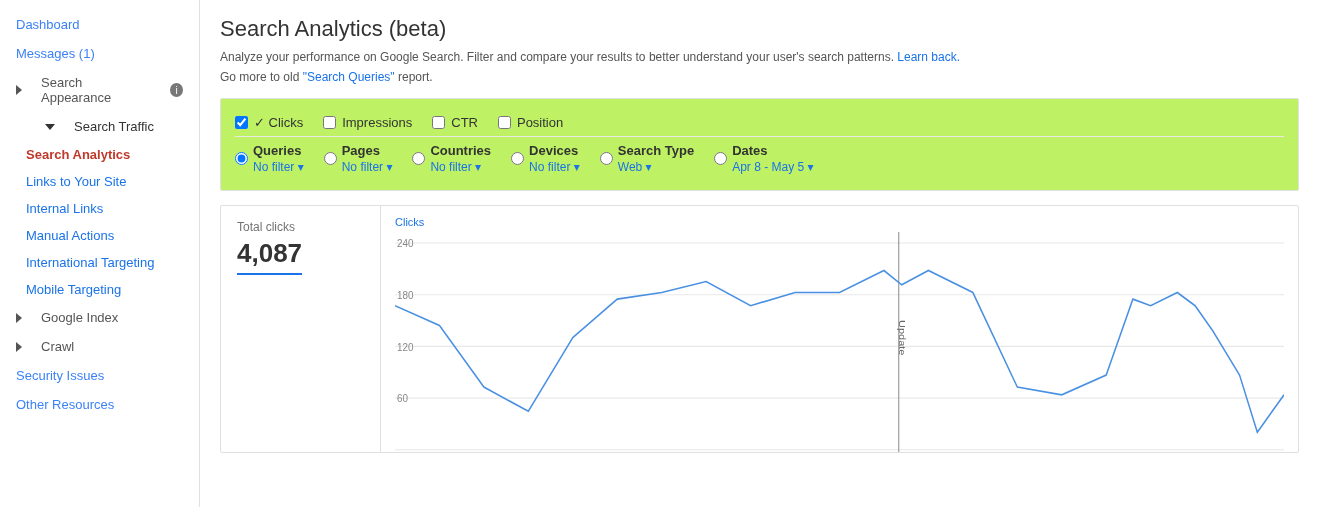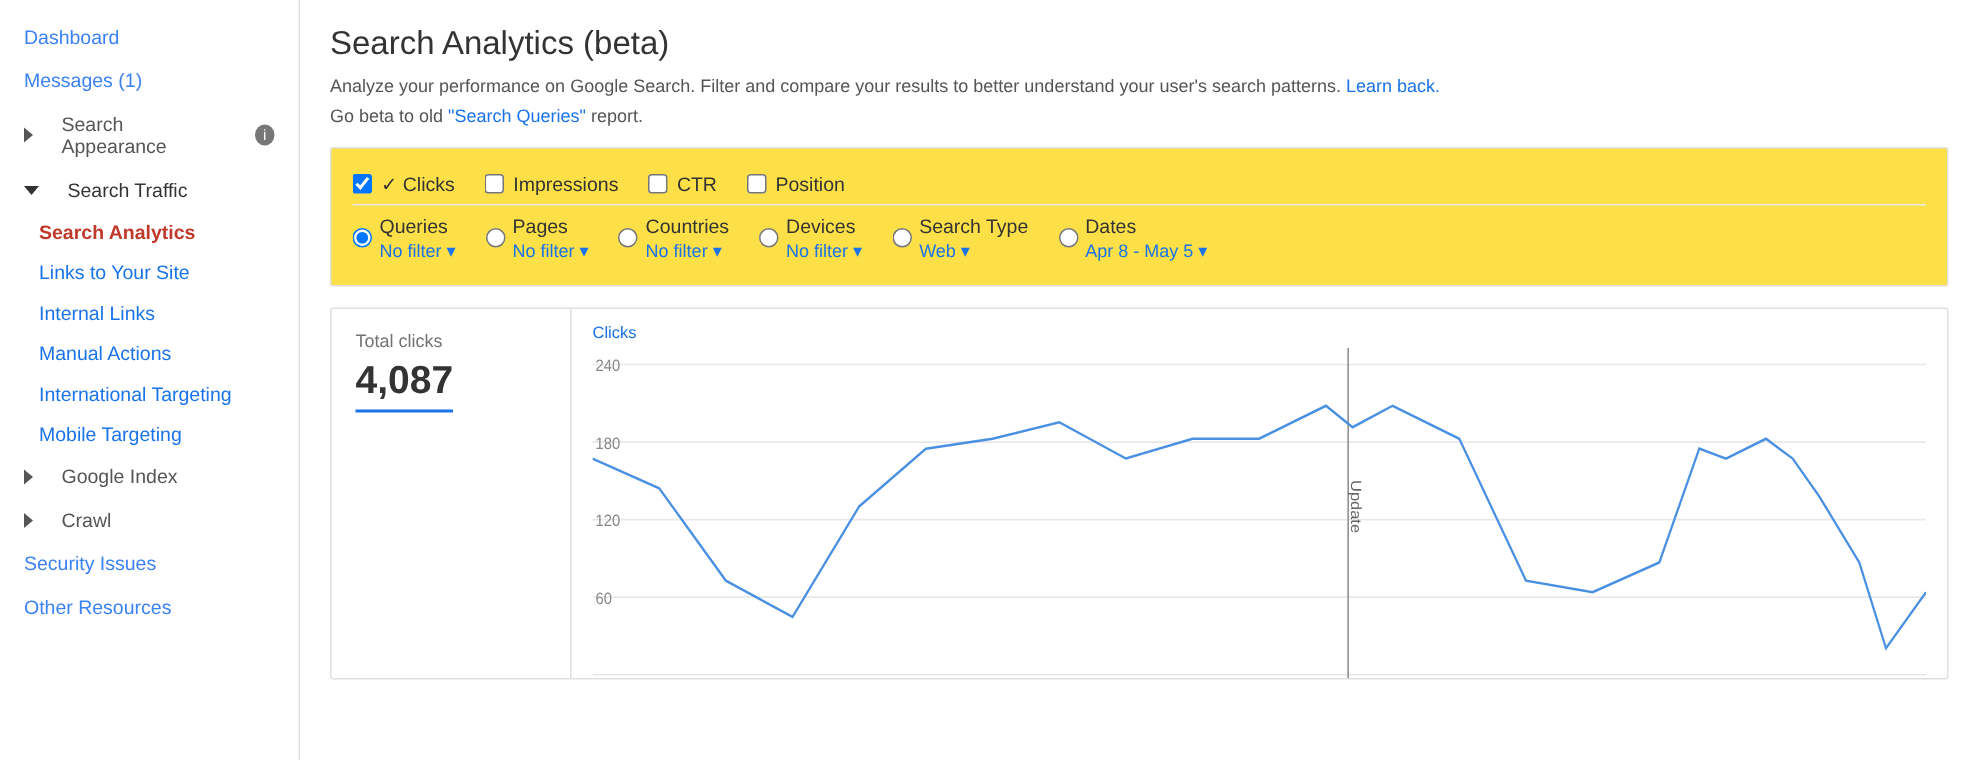--- a/index.html
+++ b/index.html
@@ -15,62 +15,62 @@
       background: #fff;
     }
     .sidebar-item {
       padding: 7px 16px;
       cursor: pointer;
       color: #333;
       font-size: 13px;
     }
     .sidebar-item.link { color: #3b82f6; text-decoration: none; }
     .sidebar-section { padding: 7px 16px; font-size: 13px; color: #555; display: flex; align-items: center; gap: 19px; cursor: pointer; }
-    .sidebar-section.expanded { color: #333; }
+    .sidebar-section.expanded { color: #333; justify-content: center; }
     .sidebar-subsection { padding: 6px 16px 6px 26px; font-size: 13px; color: #1a73e8; cursor: pointer; }
     .sidebar-subsection.active { color: #c0392b; font-weight: bold; }
     .triangle-right { width: 0; height: 0; border-top: 5px solid transparent; border-bottom: 5px solid transparent; border-left: 6px solid #555; display: inline-block; }
     .triangle-down { width: 0; height: 0; border-left: 5px solid transparent; border-right: 5px solid transparent; border-top: 6px solid #333; display: inline-block; }
     .info-badge { display: inline-flex; align-items: center; justify-content: center; width: 14px; height: 14px; background: #777; color: white; border-radius: 50%; font-size: 10px; margin-left: 4px; }
 
     
     #main {
       flex: 1;
       padding: 16px 20px;
       overflow-y: auto;
     }
     .page-title { font-size: 22px; font-weight: normal; color: #333; margin-bottom: 6px; }
     .page-desc { font-size: 12px; color: #555; margin-bottom: 4px; line-height: 1.5; }
     .page-desc a { color: #1a73e8; text-decoration: none; }
     .page-back { font-size: 12px; color: #555; margin-bottom: 14px; }
     .page-back a { color: #1a73e8; text-decoration: none; }
 
     
     .filter-bar {
-      background: #fde047;
+      background: #bef264;
       border: 1px solid #e0e0e0;
       border-radius: 2px;
       padding: 10px 14px;
       margin-bottom: 13px;
     }
     .filter-row {
       display: flex;
       align-items: center;
       gap: 20px;
       padding: 6px 0;
     }
     .filter-row + .filter-row {
       border-top: 1px solid #e8e8e8;
     }
     .filter-checkbox { display: flex; align-items: center; gap: 6px; font-size: 13px; cursor: pointer; }
     .filter-checkbox input[type="checkbox"] { margin: 0; }
     .filter-radio { display: flex; align-items: center; gap: 5px; font-size: 13px; cursor: pointer; }
     .filter-radio input[type="radio"] { margin: 0; }
     .filter-group { display: flex; flex-direction: column; gap: 2px; }
-    .filter-label { font-size: 13px; color: #333; font-weight: normal; }
+    .filter-label { font-size: 13px; color: #333; font-weight: bold; }
     .filter-sub { font-size: 12px; color: #1a73e8; cursor: pointer; }
     .filter-sub:after { content: ' ▾'; }
 
     
     .stats-section {
       display: flex;
       margin-top: 14px;
       border: 1px solid #e0e0e0;
       border-radius: 2px;
     }
@@ -133,21 +133,21 @@
   <div class="sidebar-item link">Other Resources</div>
 </div>
 
 <div id="main">
   <h1 class="page-title">Search Analytics (beta)</h1>
   <p class="page-desc">
     <span>Analyze your performance on Google Search. Filter and compare your results to better understand your user's search patterns.</span>
     <a href="#">Learn back.</a>
   </p>
   <p class="page-back">
-    <span>Go beta to old</span>
+    <span>Go more to old</span>
     <a href="#">"Search Queries"</a>
     <span> report.</span>
   </p>
 
   <div class="filter-bar">
 
     <div class="filter-row">
       <label class="filter-checkbox">
         <input type="checkbox" checked="" style=""> 
           <span>✓ Clicks</span>

